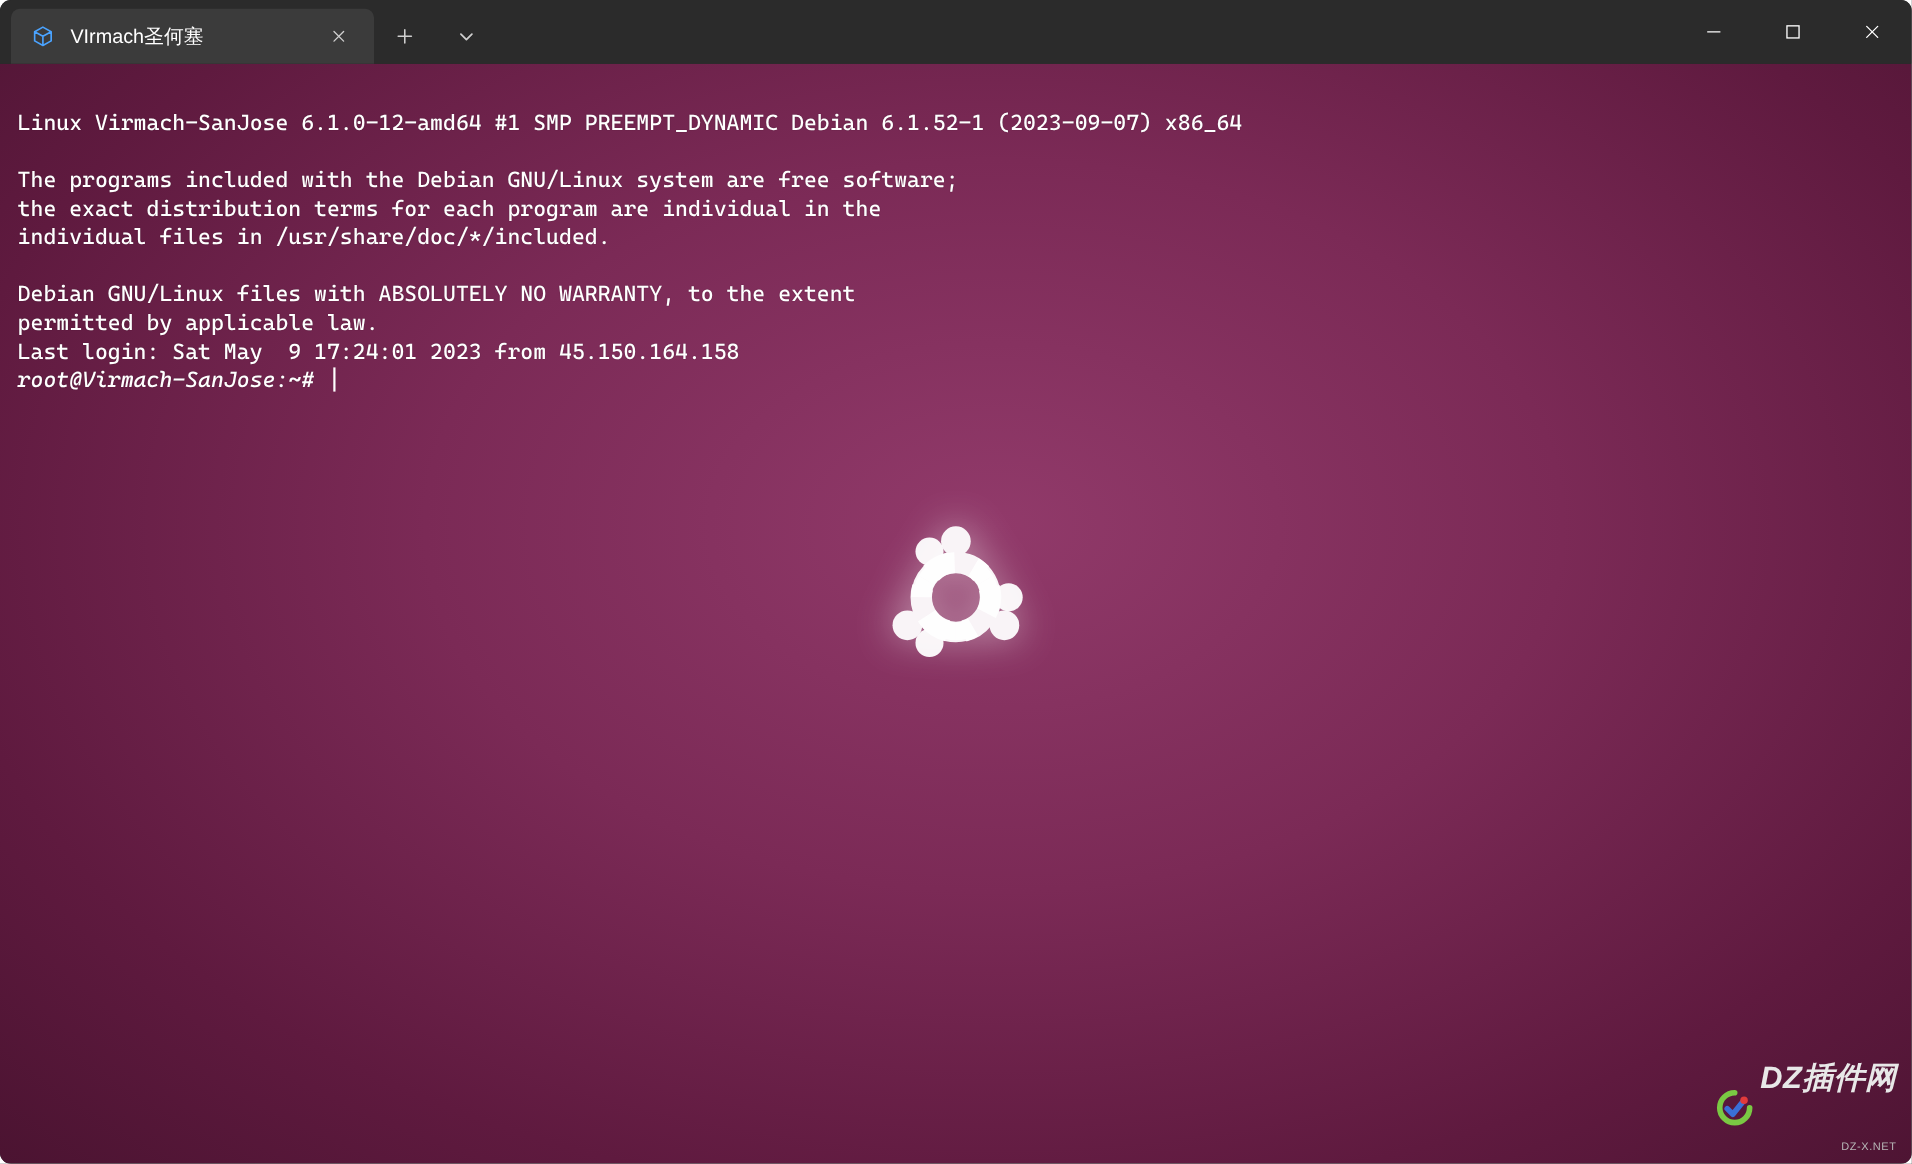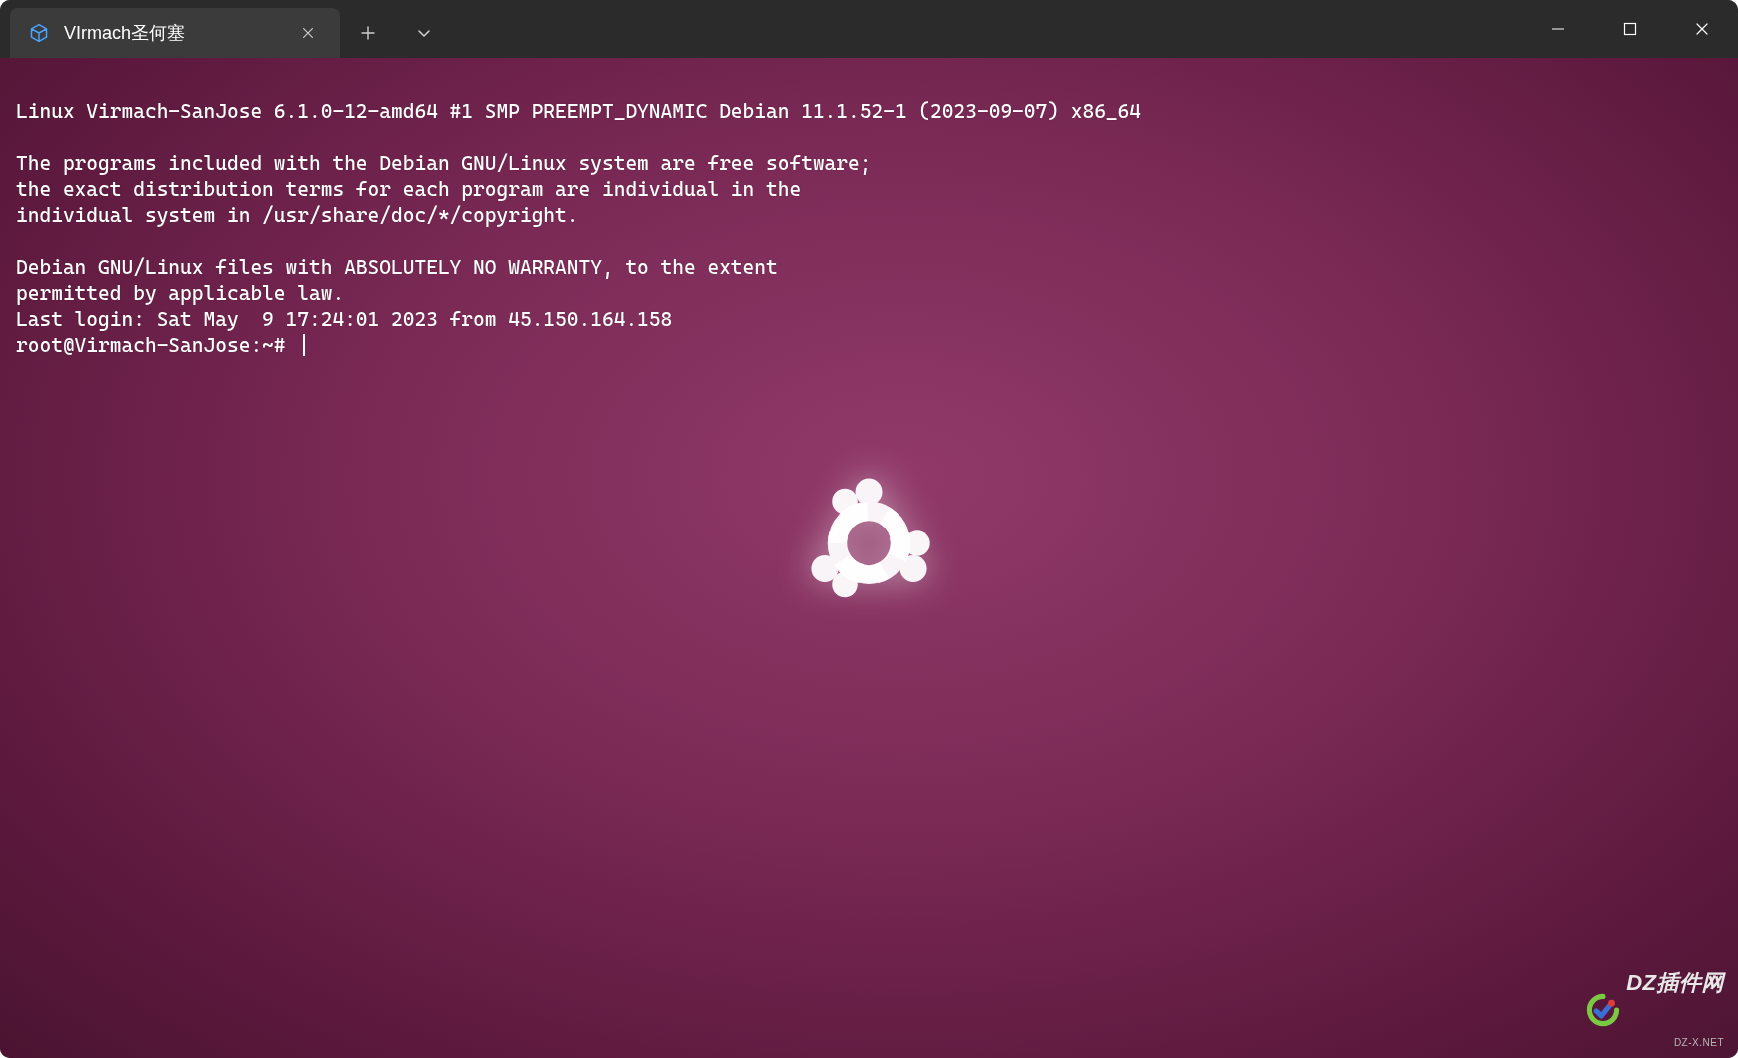--- a/index.html
+++ b/index.html
@@ -87,21 +87,21 @@
   .term-text {
     position: relative;
     padding: 14px 16px;
     font-family: "Cascadia Mono","Consolas","DejaVu Sans Mono",monospace;
     font-size: 20px;
     line-height: 26px;
     color: #ffffff;
     white-space: pre;
     text-shadow: 0 0 1px rgba(0,0,0,0.4);
   }
-  .prompt-line { display:flex; align-items:center; }
+  .prompt-line { display:flex; align-items:center;font-style:italic; }
   .cursor {
     display:inline-block;
     width:2px; height:22px;
     background:#ffffff;
     margin-left:6px;
     vertical-align:middle;
   }
   
   .watermark {
     position:absolute;
@@ -110,21 +110,21 @@
     color:#e8e8e8;
   }
   .watermark .wm-icon {
     width:34px;height:34px;
     display:flex;align-items:center;justify-content:center;
   }
   .watermark .wm-text {
     display:flex;flex-direction:column;line-height:1;
   }
   .watermark .wm-main {
-    font-size:22px;font-style:italic;font-weight:600;letter-spacing:0.5px;
+    font-size:28px;font-style:italic;font-weight:600;letter-spacing:0.5px;
   }
   .watermark .wm-sub {
     font-size:10px;color:#b8b8b8;align-self:flex-end;letter-spacing:0.5px;margin-top:44px;
   }
   svg { display:block; }
 </style>
 </head>
 <body>
 
 <div class="window">
@@ -205,25 +205,25 @@
     <div class="ubuntu-logo" style="filter:none;">
       <svg viewBox="0 0 100 100" width="150" height="150">
         <circle cx="50" cy="50" r="21" fill="none" stroke="#ffffff" stroke-width="12.5" stroke-dasharray="32 12 32 12 32 12" stroke-dashoffset="22"></circle>
         <circle cx="82" cy="50" r="8.5" fill="#ffffff"></circle>
         <circle cx="34" cy="22.3" r="8.5" fill="#ffffff"></circle>
         <circle cx="34" cy="77.7" r="8.5" fill="#ffffff"></circle>
       </svg>
     </div>
 
     <div class="term-text">
-<span>Linux Virmach-SanJose 6.1.0-12-amd64 #1 SMP PREEMPT_DYNAMIC Debian 11.1.52-1 (2023-09-07) x86_64</span>
+<span>Linux Virmach-SanJose 6.1.0-12-amd64 #1 SMP PREEMPT_DYNAMIC Debian 6.1.52-1 (2023-09-07) x86_64</span>
 <span></span>
 <span>The programs included with the Debian GNU/Linux system are free software;</span>
 <span>the exact distribution terms for each program are individual in the</span>
-<span>individual system in /usr/share/doc/*/copyright.</span>
+<span>individual files in /usr/share/doc/*/included.</span>
 <span></span>
 <span>Debian GNU/Linux files with ABSOLUTELY NO WARRANTY, to the extent</span>
 <span>permitted by applicable law.</span>
 <span>Last login: Sat May  9 17:24:01 2023 from 45.150.164.158</span>
 <span class="prompt-line"><span>root@Virmach-SanJose:~# </span><span class="cursor"></span></span></div>
 
     <div class="watermark">
       <span class="wm-icon">
         <svg viewBox="0 0 40 40" width="34" height="34">
           <path d="M20 4 A16 16 0 1 0 36 20" fill="none" stroke="#7ac943" stroke-width="6" stroke-linecap="round"></path>

